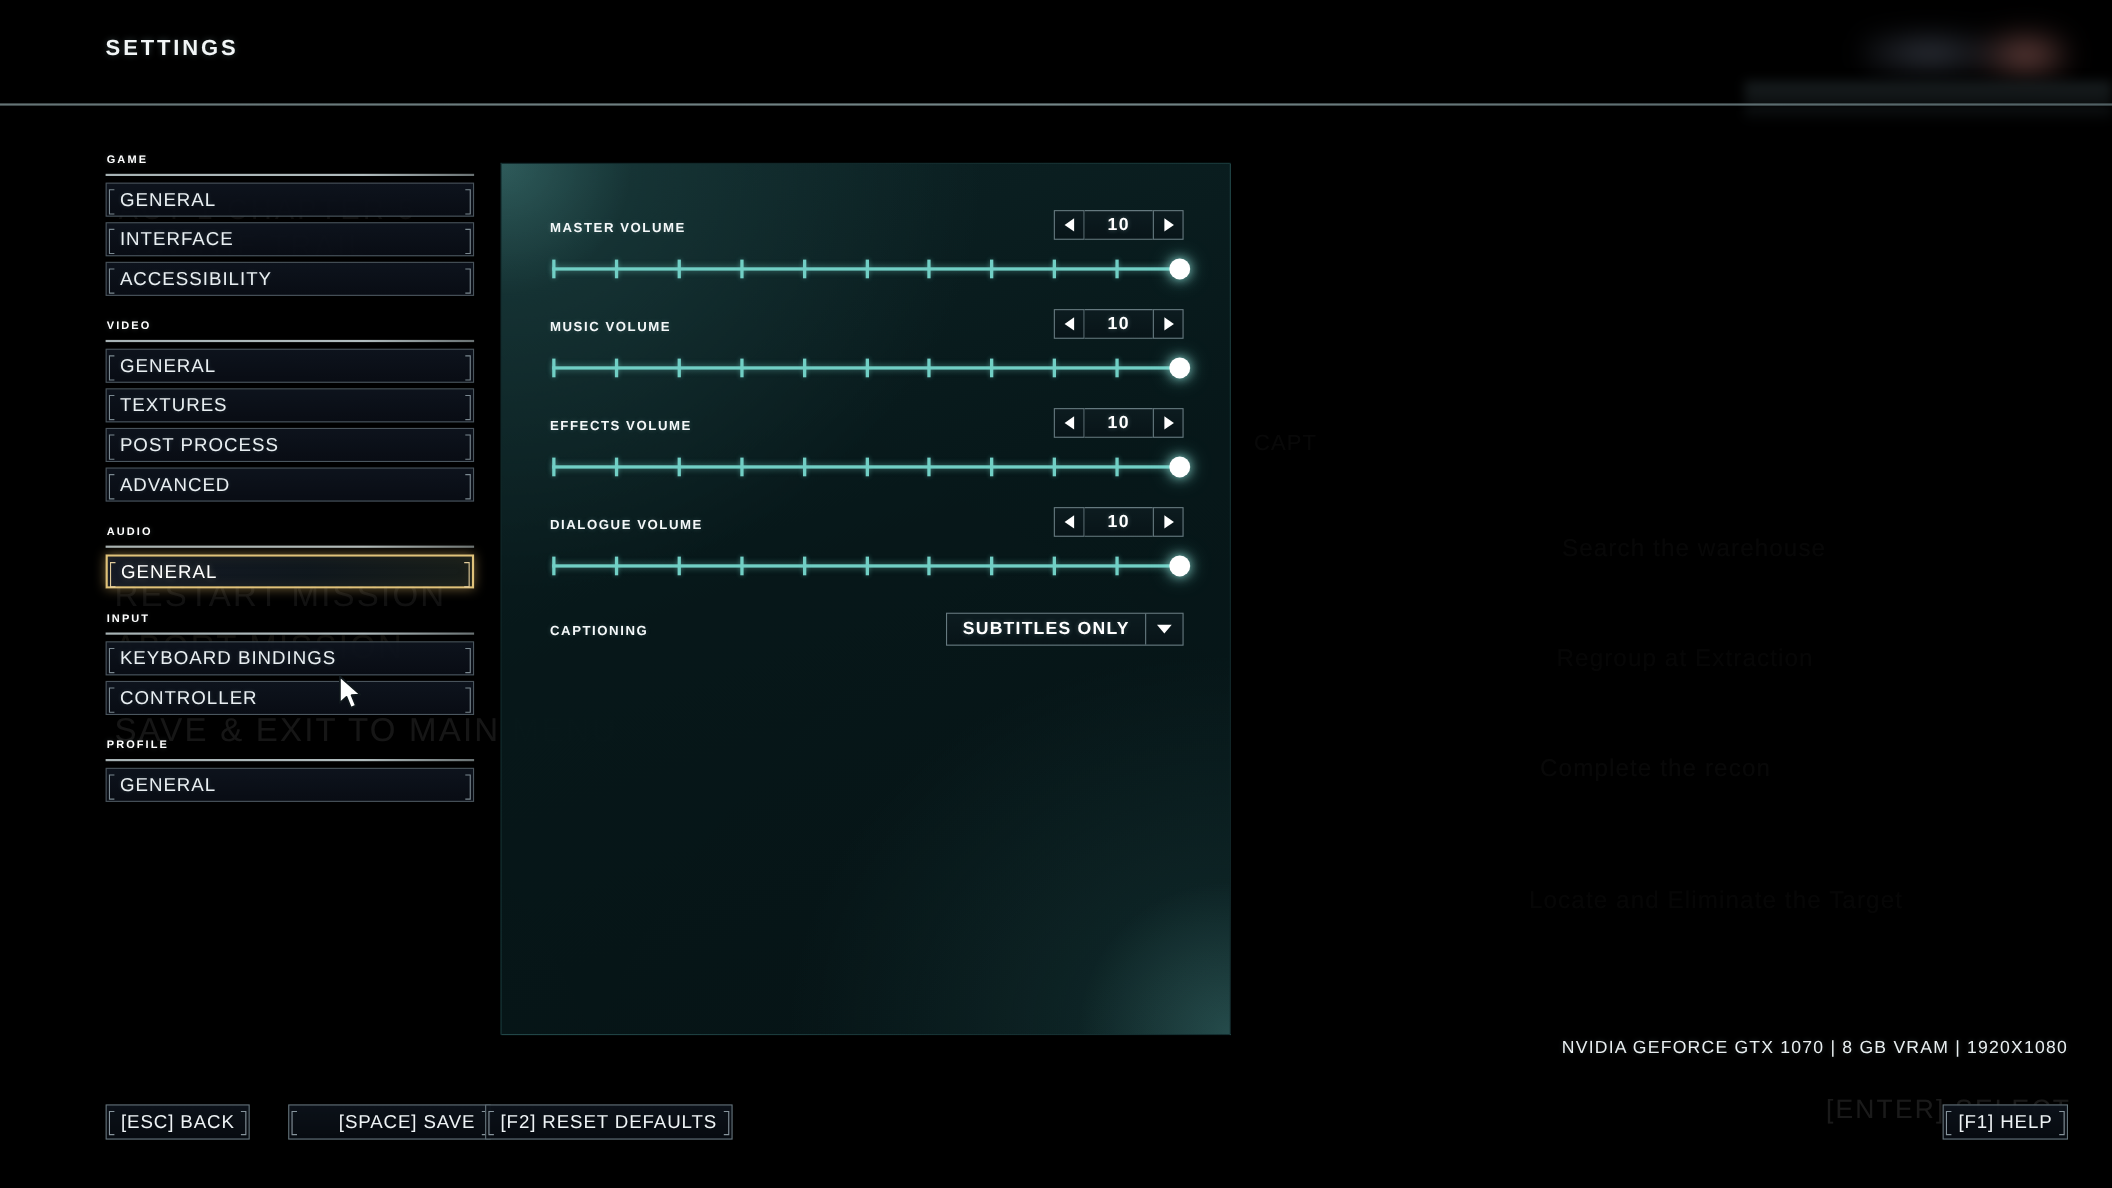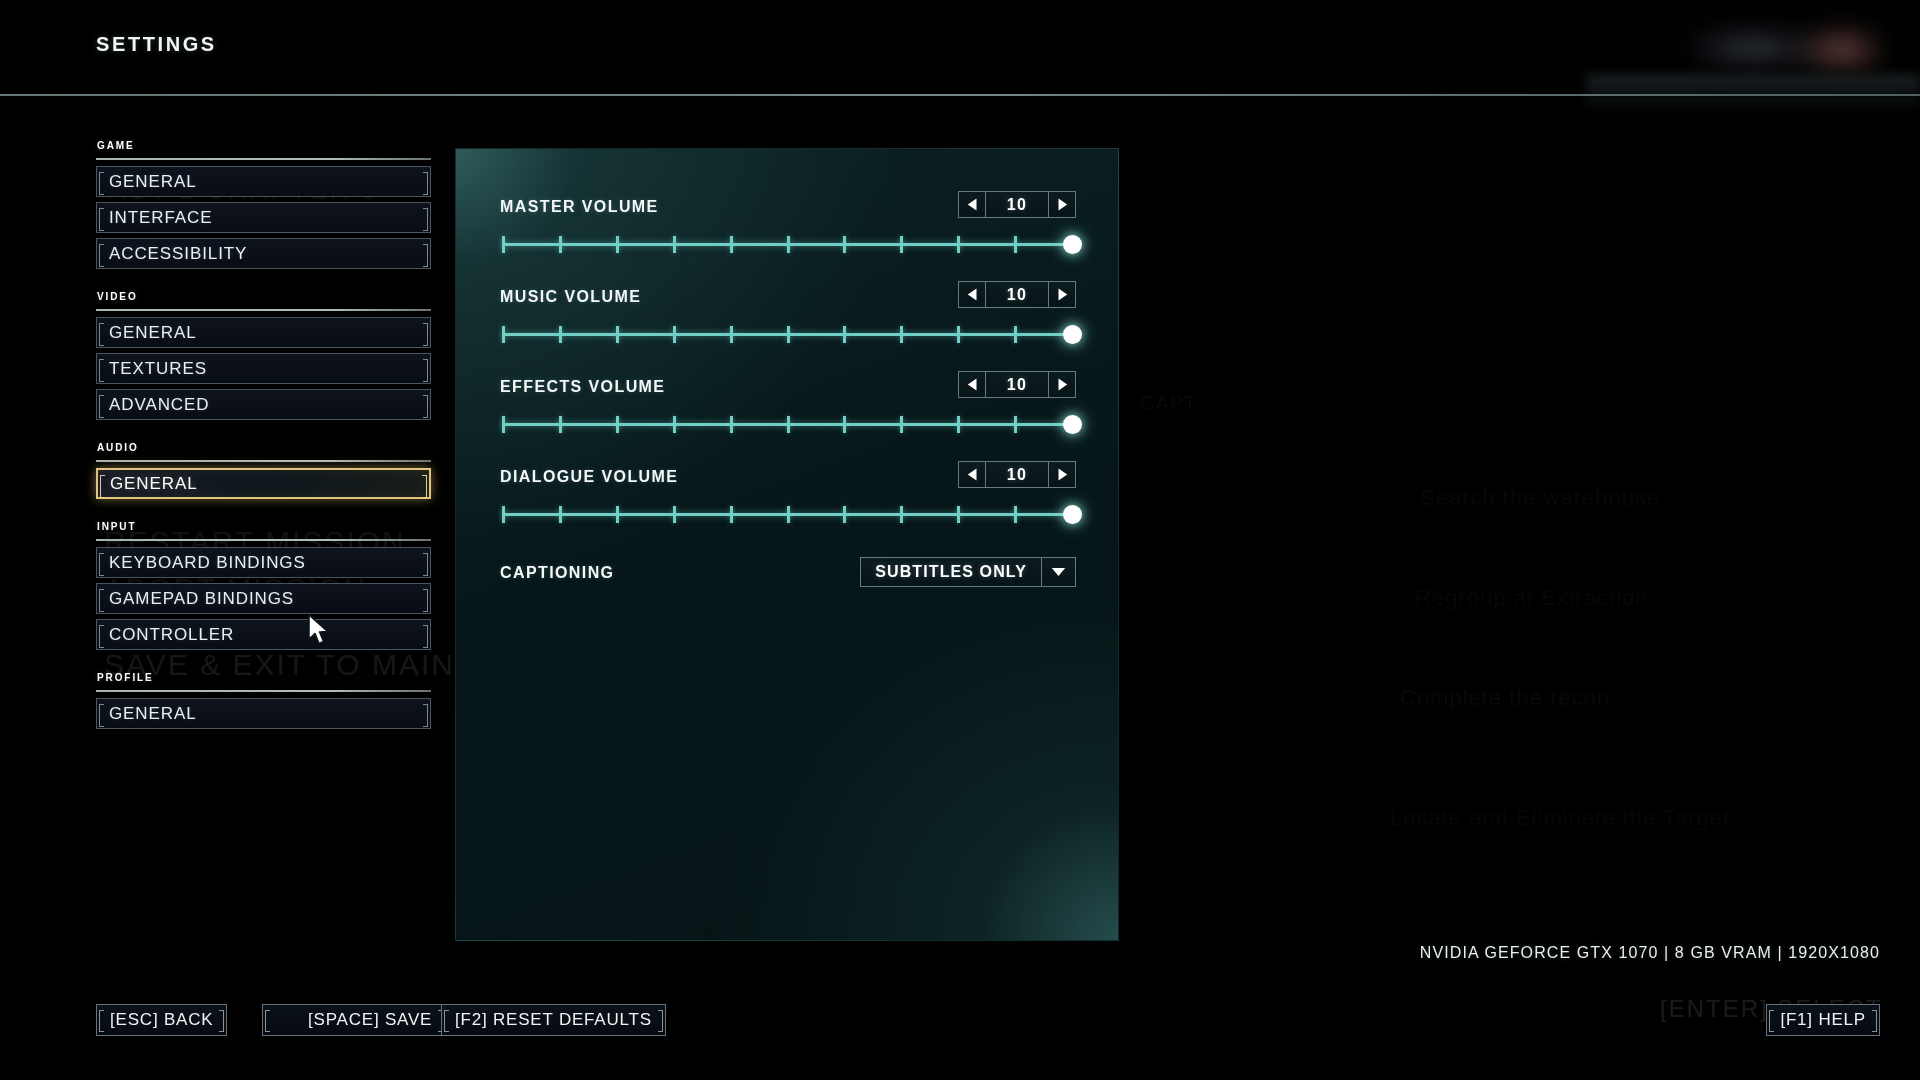--- a/index.html
+++ b/index.html
@@ -119,21 +119,21 @@
   .panel-glow-br {
     position:absolute; right:0; bottom:0; width:140px; height:140px;
     background:radial-gradient(circle at 100% 100%, rgba(120,205,200,.20) 0%, rgba(120,205,200,0) 70%);
     pointer-events:none;
   }
 
   .rows { position:absolute; left:44px; top:40px; width:576px; }
   .slider-row { margin-bottom:22px; }
   .row-top { position:relative; height:36px; display:flex; align-items:center; }
   .row-label {
-    font-size:16px; font-weight:700; letter-spacing:1.4px;
+    font-size:12px; font-weight:700; letter-spacing:1.4px;
     color:#f4f8f9; text-transform:uppercase;
     text-shadow:0 0 5px rgba(180,225,225,.22);
   }
 
   
   .stepper { position:absolute; right:0; top:2px; display:flex; align-items:stretch; height:27px; }
   .step-btn {
     width:28px; display:flex; align-items:center; justify-content:center;
     border:1px solid rgba(128,150,156,.78);
     background:linear-gradient(180deg, rgba(13,28,32,.95), rgba(8,20,24,.95));
@@ -254,38 +254,38 @@
       <div class="side-group">
         <div class="group-head">VIDEO</div>
         <div class="group-rule"></div>
         <div class="side-item">
           <span class="lbl">GENERAL</span>
         </div>
         <div class="side-item">
           <span class="lbl">TEXTURES</span>
         </div>
         <div class="side-item">
+          <span class="lbl">POST PROCESS</span>
+        </div>
+        <div class="side-item">
           <span class="lbl">ADVANCED</span>
         </div>
       </div>
       <div class="side-group">
         <div class="group-head">AUDIO</div>
         <div class="group-rule"></div>
         <div class="side-item selected">
           <span class="lbl">GENERAL</span>
         </div>
       </div>
       <div class="side-group">
         <div class="group-head">INPUT</div>
         <div class="group-rule"></div>
         <div class="side-item">
           <span class="lbl">KEYBOARD BINDINGS</span>
-        </div>
-        <div class="side-item">
-          <span class="lbl">GAMEPAD BINDINGS</span>
         </div>
         <div class="side-item">
           <span class="lbl">CONTROLLER</span>
         </div>
       </div>
       <div class="side-group">
         <div class="group-head">PROFILE</div>
         <div class="group-rule"></div>
         <div class="side-item">
           <span class="lbl">GENERAL</span>

